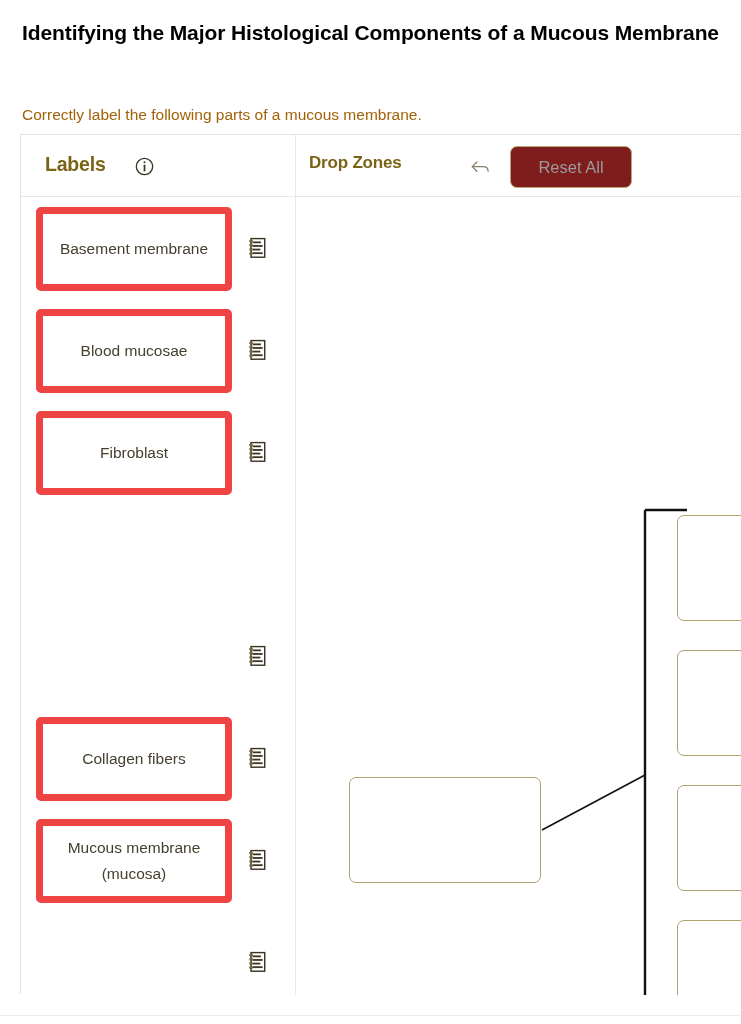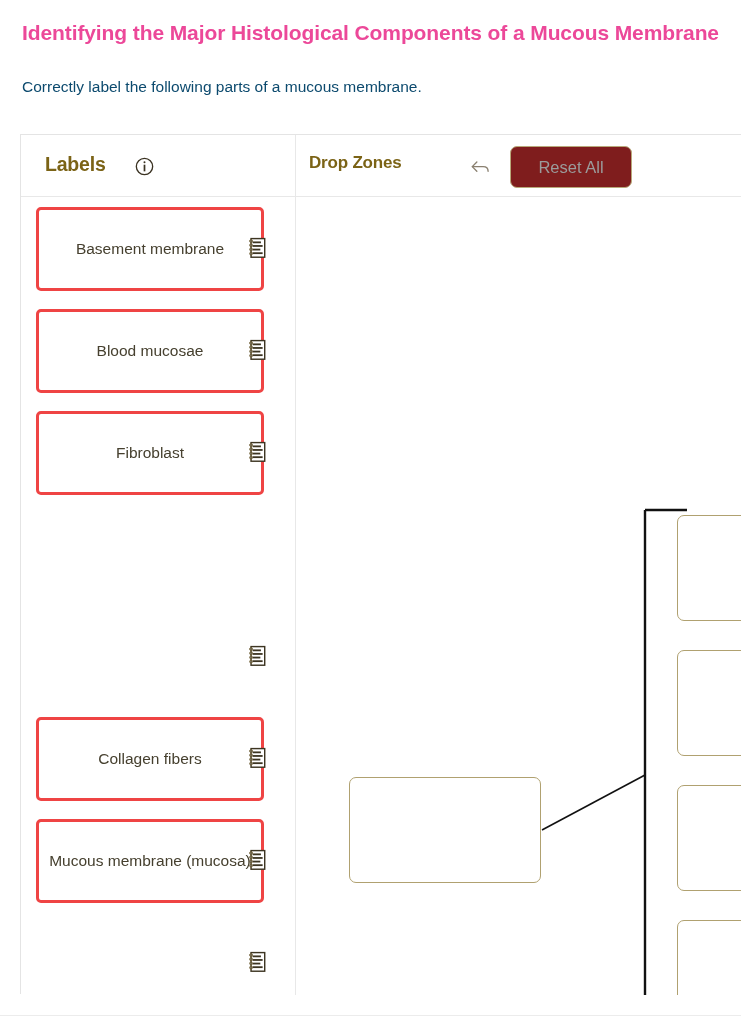--- a/index.html
+++ b/index.html
@@ -18,29 +18,29 @@
 
   
   .page-title {
     position: absolute;
     left: 22px;
     top: 18px;
     white-space: nowrap;
     font-size: 21px;
     font-weight: bold;
     letter-spacing: -0.1px;
-    color: #ec4899;
+    color: #000000;
     line-height: 30px;
   }
   .page-subtitle {
     position: absolute;
     left: 22px;
-    top: 76px;
+    top: 104px;
     font-size: 15.5px;
-    color: #0c4a6e;
+    color: #a16207;
     white-space: nowrap;
     line-height: 22px;
   }
 
   
   .panel {
     position: absolute;
     left: 20px;
     top: 134px;
     width: 760px;          
@@ -129,24 +129,24 @@
   .label-row {
     position: absolute;
     left: 0;
     width: 274px;
     height: 102px;
   }
   .label-card {
     position: absolute;
     left: 15px;
     top: 10px;
-    width: 228px;
+    width: 196px;
     height: 84px;
     box-sizing: border-box;
-    border: 3px solid #ef4444;
+    border: 7px solid #ef4444;
     border-radius: 5px;
     background: #ffffff;
     display: flex;
     align-items: center;
     justify-content: center;
     text-align: center;
     font-size: 15.5px;
     color: #46402f;
     line-height: 26px;
     padding: 0 6px;

